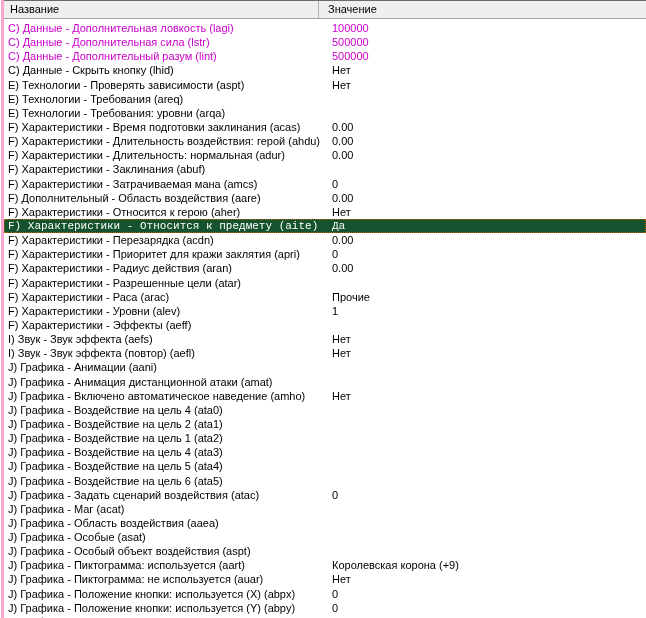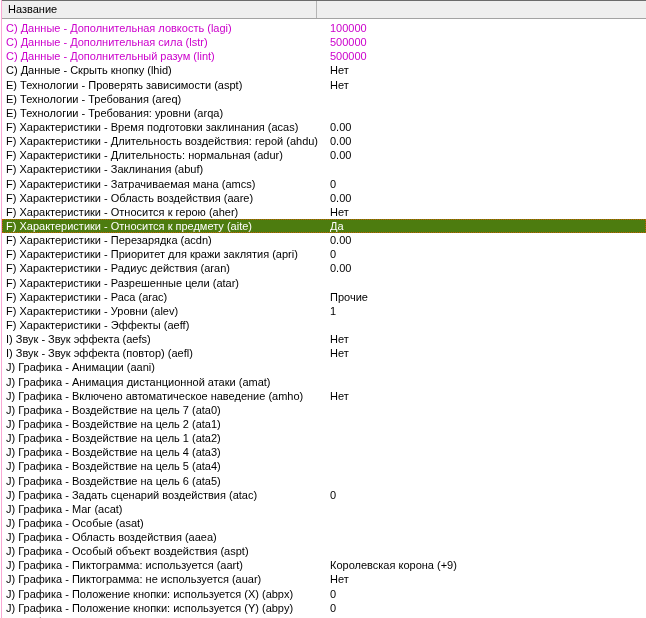--- a/index.html
+++ b/index.html
@@ -7,21 +7,21 @@
     width: 646px; height: 618px;
     overflow: hidden;
     background: #ffffff;
     font-family: "Liberation Sans", sans-serif;
     font-size: 11px;
     color: #000000;
   }
   .panel {
     position: absolute;
     left: 1px; top: 0; right: 0; bottom: 0;
-    border-left: 1px solid #f9a8d4;
+    border-left: 3px solid #f9a8d4;
     background: #ffffff;
   }
   .header {
     box-sizing: border-box;
     height: 19px;
     background: #efefef;
     border-top: 1px solid #6b6b6b;
     border-bottom: 1px solid #a3a3a3;
     display: flex;
     align-items: stretch;
@@ -45,32 +45,34 @@
   .row {
     position: relative;
     height: 14.15px;
     line-height: 14.15px;
     white-space: nowrap;
   }
   .row .cell-name  { position: absolute; left: 4px;  top: 0; }
   .row .cell-value { position: absolute; left: 328px; top: 0; }
   .row.magenta { color: #cc00cc; }
   .row.selected {
-    background: #4d7c0f;
+    background: #14532d;
     color: #ffffff;
     outline: 1px dotted #c05f00;
     outline-offset: -1px;
+    font-family: Liberation Mono, monospace;
   }
 </style>
 </head>
 <body>
 
 <div class="panel">
   <div class="header">
     <div class="header-cell name">Название</div>
+    <div class="header-cell value">Значение</div>
   </div>
   <div class="rows">
       <div class="row magenta">
         <span class="cell-name">C) Данные - Дополнительная ловкость (lagi)</span>
         <span class="cell-value">100000</span>
       </div>
       <div class="row magenta">
         <span class="cell-name">C) Данные - Дополнительная сила (lstr)</span>
         <span class="cell-value">500000</span>
       </div>
@@ -108,21 +110,21 @@
       </div>
       <div class="row">
         <span class="cell-name">F) Характеристики - Заклинания (abuf)</span>
         <span class="cell-value"></span>
       </div>
       <div class="row">
         <span class="cell-name">F) Характеристики - Затрачиваемая мана (amcs)</span>
         <span class="cell-value">0</span>
       </div>
       <div class="row">
-        <span class="cell-name">F) Характеристики - Область воздействия (aare)</span>
+        <span class="cell-name">F) Дополнительный - Область воздействия (aare)</span>
         <span class="cell-value">0.00</span>
       </div>
       <div class="row">
         <span class="cell-name">F) Характеристики - Относится к герою (aher)</span>
         <span class="cell-value">Нет</span>
       </div>
       <div class="row selected">
         <span class="cell-name">F) Характеристики - Относится к предмету (aite)</span>
         <span class="cell-value">Да</span>
       </div>
@@ -168,21 +170,21 @@
       </div>
       <div class="row">
         <span class="cell-name">J) Графика - Анимация дистанционной атаки (amat)</span>
         <span class="cell-value"></span>
       </div>
       <div class="row">
         <span class="cell-name">J) Графика - Включено автоматическое наведение (amho)</span>
         <span class="cell-value">Нет</span>
       </div>
       <div class="row">
-        <span class="cell-name">J) Графика - Воздействие на цель 7 (ata0)</span>
+        <span class="cell-name">J) Графика - Воздействие на цель 4 (ata0)</span>
         <span class="cell-value"></span>
       </div>
       <div class="row">
         <span class="cell-name">J) Графика - Воздействие на цель 2 (ata1)</span>
         <span class="cell-value"></span>
       </div>
       <div class="row">
         <span class="cell-name">J) Графика - Воздействие на цель 1 (ata2)</span>
         <span class="cell-value"></span>
       </div>
@@ -200,25 +202,25 @@
       </div>
       <div class="row">
         <span class="cell-name">J) Графика - Задать сценарий воздействия (atac)</span>
         <span class="cell-value">0</span>
       </div>
       <div class="row">
         <span class="cell-name">J) Графика - Маг (acat)</span>
         <span class="cell-value"></span>
       </div>
       <div class="row">
+        <span class="cell-name">J) Графика - Область воздействия (aaea)</span>
+        <span class="cell-value"></span>
+      </div>
+      <div class="row">
         <span class="cell-name">J) Графика - Особые (asat)</span>
-        <span class="cell-value"></span>
-      </div>
-      <div class="row">
-        <span class="cell-name">J) Графика - Область воздействия (aaea)</span>
         <span class="cell-value"></span>
       </div>
       <div class="row">
         <span class="cell-name">J) Графика - Особый объект воздействия (aspt)</span>
         <span class="cell-value"></span>
       </div>
       <div class="row">
         <span class="cell-name">J) Графика - Пиктограмма: используется (aart)</span>
         <span class="cell-value">Королевская корона (+9)</span>
       </div>

